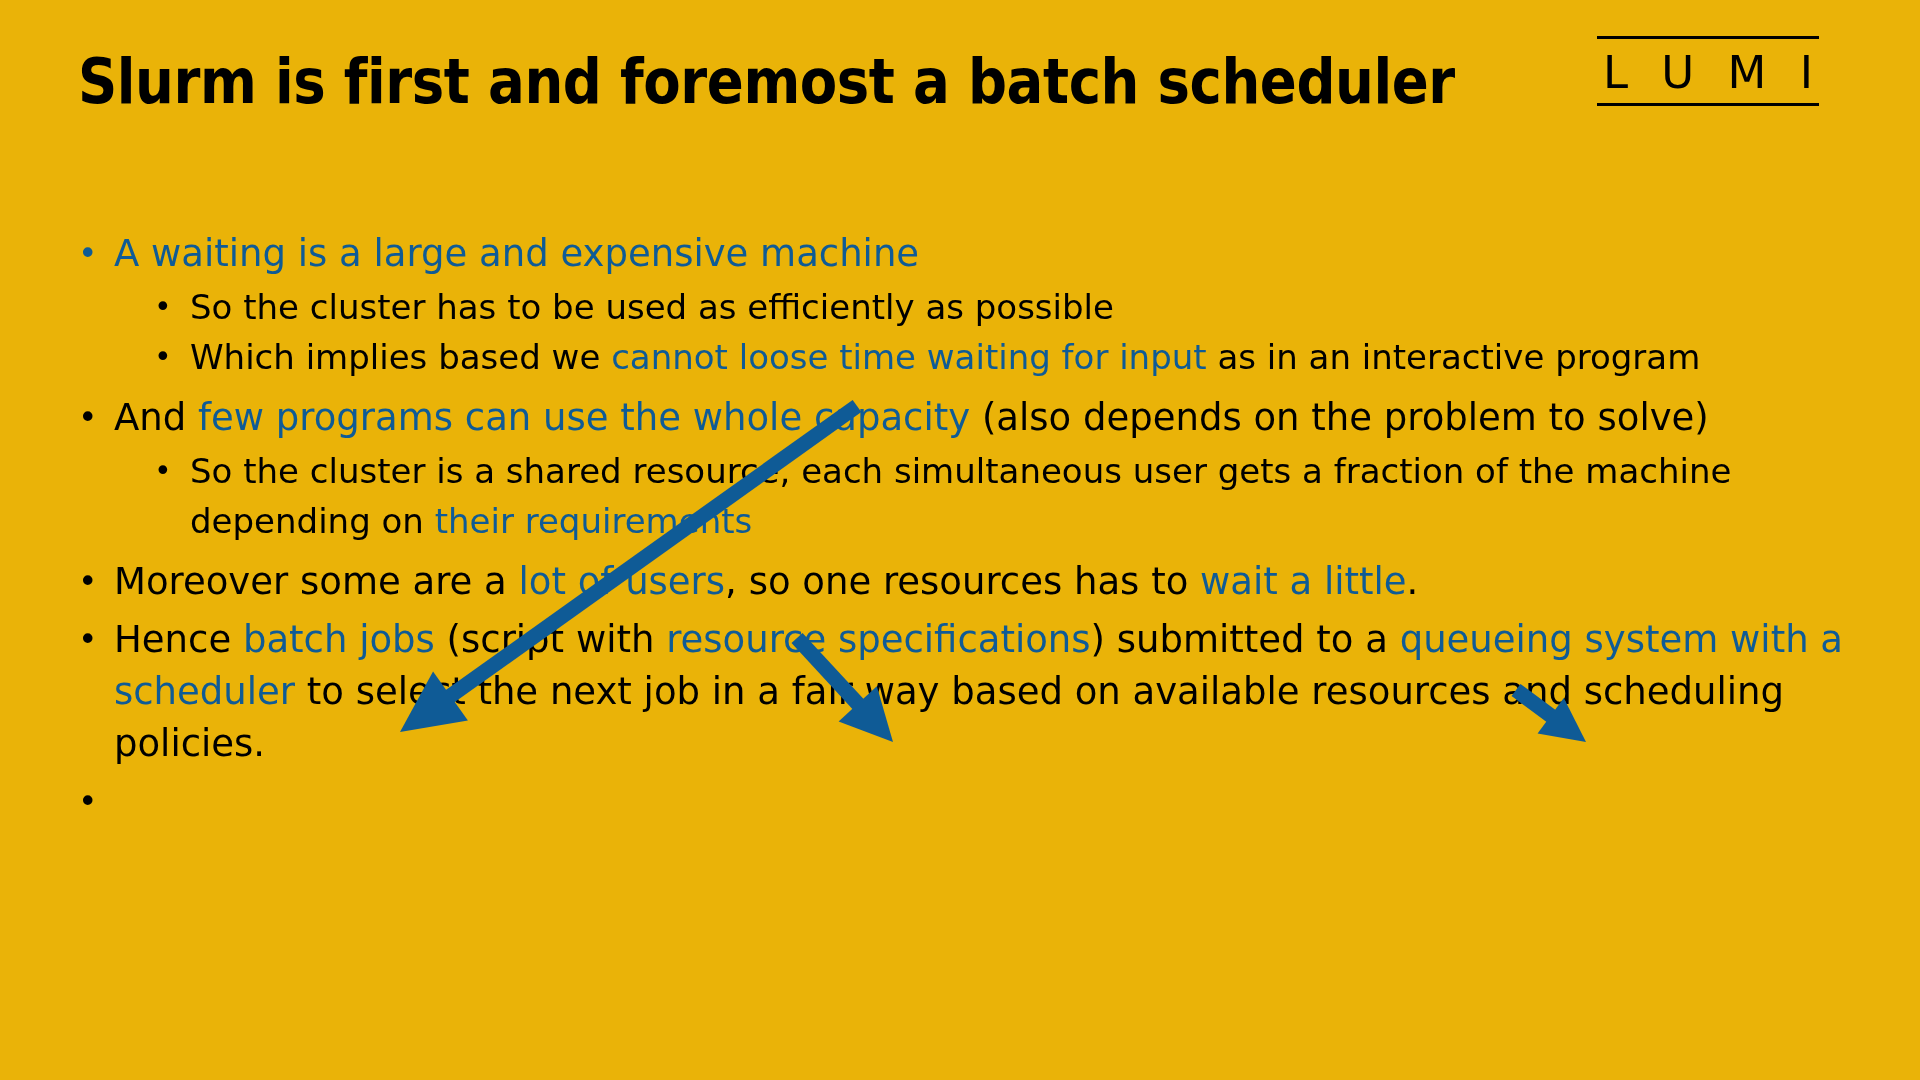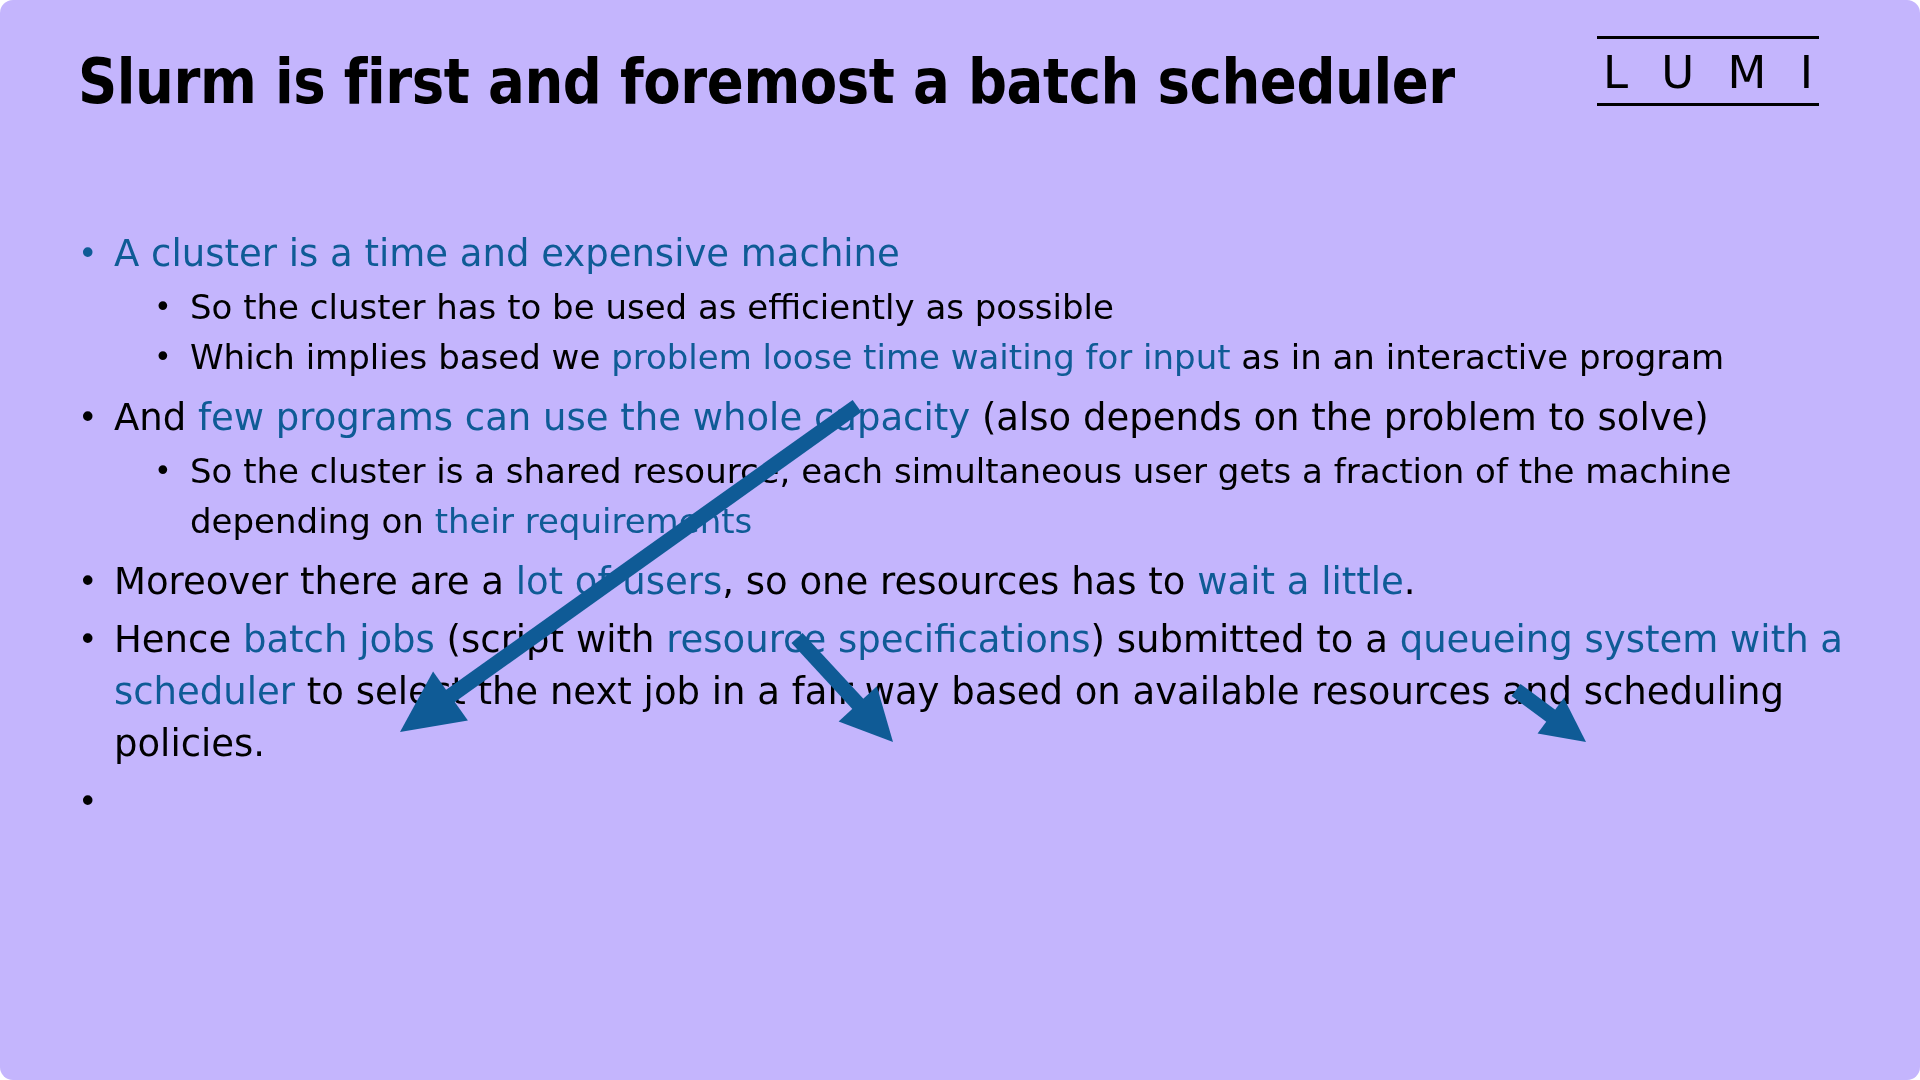--- a/index.html
+++ b/index.html
@@ -12,22 +12,21 @@
     height: 1080px;
     position: relative;
     overflow: hidden;
     font-family: "Liberation Sans", sans-serif;
     -webkit-font-smoothing: antialiased;
   }
 
   .slide {
     position: absolute;
     inset: 0;
-    background: #c4b5fd;
-    border-radius: 13px;
+    background: #eab308;
   }
 
   
   .title {
     position: absolute;
     left: 78px;
     top: 46px;
     font-family: "DejaVu Sans", sans-serif;
     font-weight: 700;
     font-size: 62px;
@@ -154,49 +153,49 @@
       <span>I</span>
     </div>
     <div class="rule bottom"></div>
   </div>
 
   <div class="body">
 
     <div class="group">
       <div class="bullet lvl1">
         <span class="marker blue">•</span>
-        <span class="txt blue">A cluster is a time and expensive machine</span>
+        <span class="txt blue">A waiting is a large and expensive machine</span>
       </div>
 
       <div class="bullet lvl2">
         <span class="marker">•</span>
         <span class="txt black">So the cluster has to be used as efficiently as possible</span>
       </div>
 
       <div class="bullet lvl2 group-sub">
         <span class="marker">•</span>
-        <span class="txt black">Which implies based we </span><span class="txt blue">problem loose time waiting for input</span><span class="txt black"> as in an interactive program</span>
+        <span class="txt black">Which implies based we </span><span class="txt blue">cannot loose time waiting for input</span><span class="txt black"> as in an interactive program</span>
       </div>
     </div>
 
     <div class="group">
       <div class="bullet lvl1">
         <span class="marker">•</span>
         <span class="txt black">And </span><span class="txt blue">few programs can use the whole capacity</span><span class="txt black"> (also depends on the problem to solve)</span>
       </div>
 
       <div class="bullet lvl2 group-sub">
         <span class="marker">•</span>
         <span class="txt black">So the cluster is a shared resource, each simultaneous user gets a fraction of the machine depending on </span><span class="txt blue">their requirements</span>
       </div>
     </div>
 
     <div class="bullet lvl1 group">
       <span class="marker">•</span>
-      <span class="txt black">Moreover there are a </span><span class="txt blue">lot of users</span><span class="txt black">, so one resources has to </span><span class="txt blue">wait a little</span><span class="txt black">.</span>
+      <span class="txt black">Moreover some are a </span><span class="txt blue">lot of users</span><span class="txt black">, so one resources has to </span><span class="txt blue">wait a little</span><span class="txt black">.</span>
     </div>
 
     <div class="bullet lvl1 group">
       <span class="marker">•</span>
       <span class="txt black">Hence </span><span class="txt blue">batch jobs</span><span class="txt black"> (script with </span><span class="txt blue">resource specifications</span><span class="txt black">) submitted to a </span><span class="txt blue">queueing system with a scheduler</span><span class="txt black"> to select the next job in a fair way based on available resources and scheduling policies.</span>
     </div>
 
     <div class="bullet lvl1">
       <span class="marker">•</span>
     </div>

